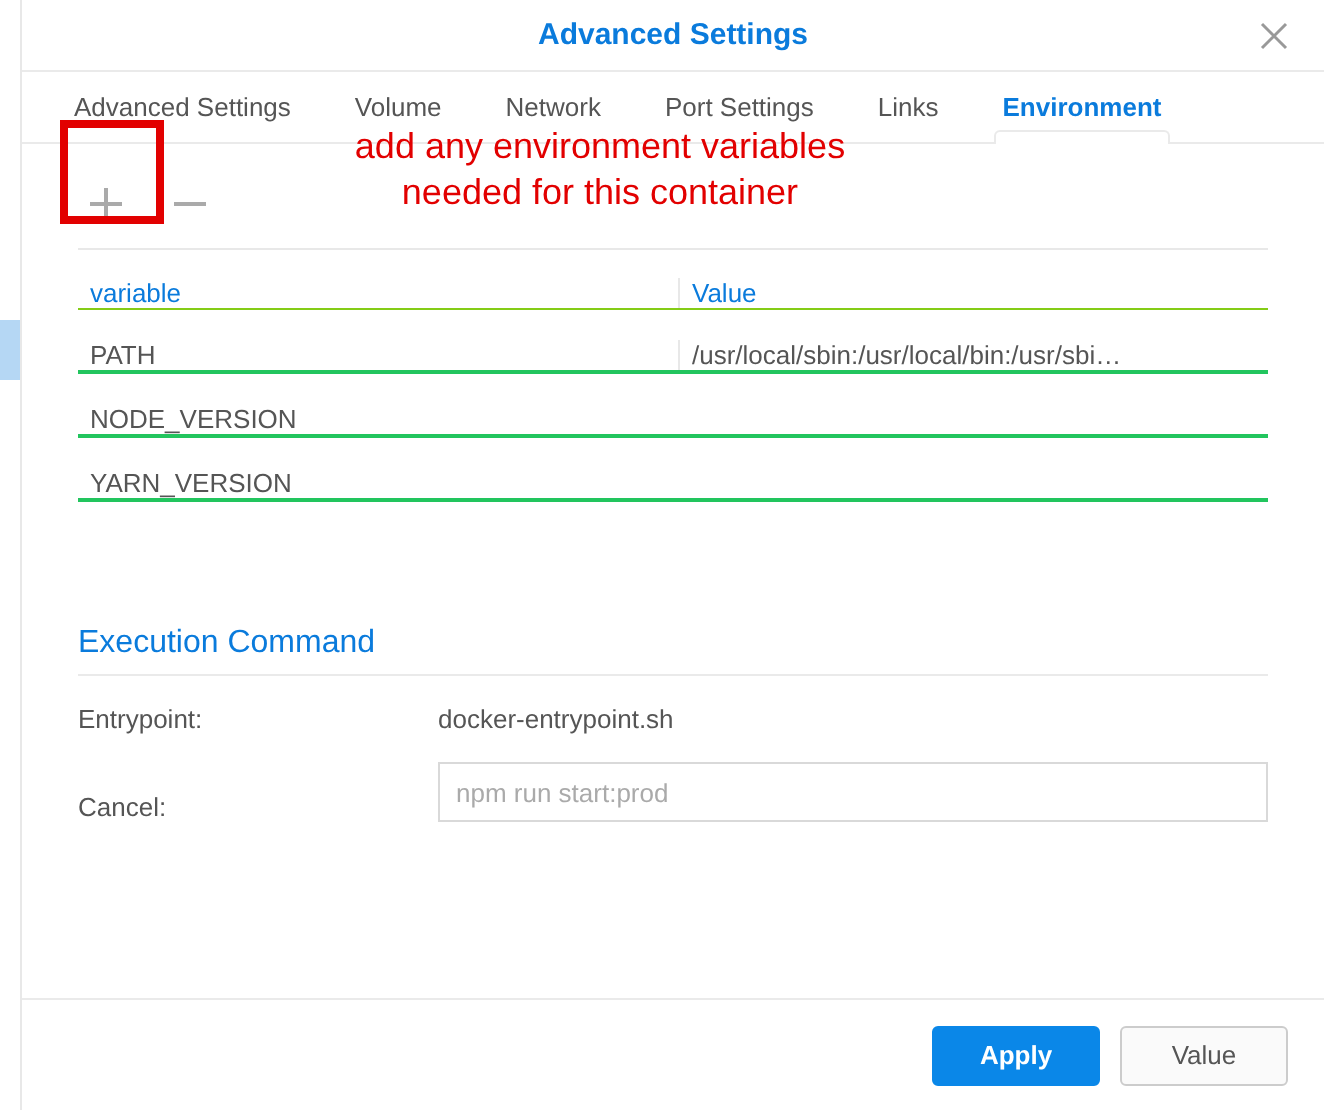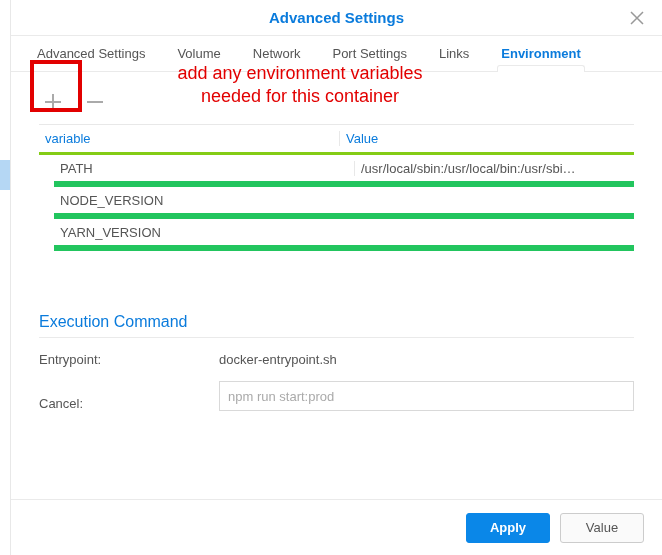--- a/index.html
+++ b/index.html
@@ -92,36 +92,35 @@
     display:flex; align-items:center; justify-content:center;
     cursor:pointer;
   }
   .icon-btn svg { width:22px; height:22px; stroke:#aaa; stroke-width:2; }
   .table {
     border-top: 1px solid #e8e8e8;
   }
   .table-head {
     display:flex;
     height:30px;
-    align-items:center;
-    border-bottom:3px solid #84cc16;
+    align-items:flex-end;
+    border-bottom:1px solid #84cc16;
   }
   .th, .td {
     padding: 0 6px;
     overflow:hidden; text-overflow:ellipsis; white-space:nowrap;
   }
   .col-var { flex: 0 0 300px; }
   .col-val { flex: 1 1 auto; border-left:1px solid #e8e8e8; }
   .th { color:#0a7bdc; font-size:13px; }
   .tr {
     display:flex;
     height:32px;
-    align-items:center;
-    border-bottom:6px solid #22c55e;
-    margin-left:15px;
+    align-items:flex-end;
+    border-bottom:2px solid #22c55e;
   }
   .section-title {
     color:#0a7bdc;
     font-size:16px;
     font-weight:400;
     margin-top: 62px;
     padding-bottom:6px;
     border-bottom:1px solid #eaeaea;
   }
   .form-row {

